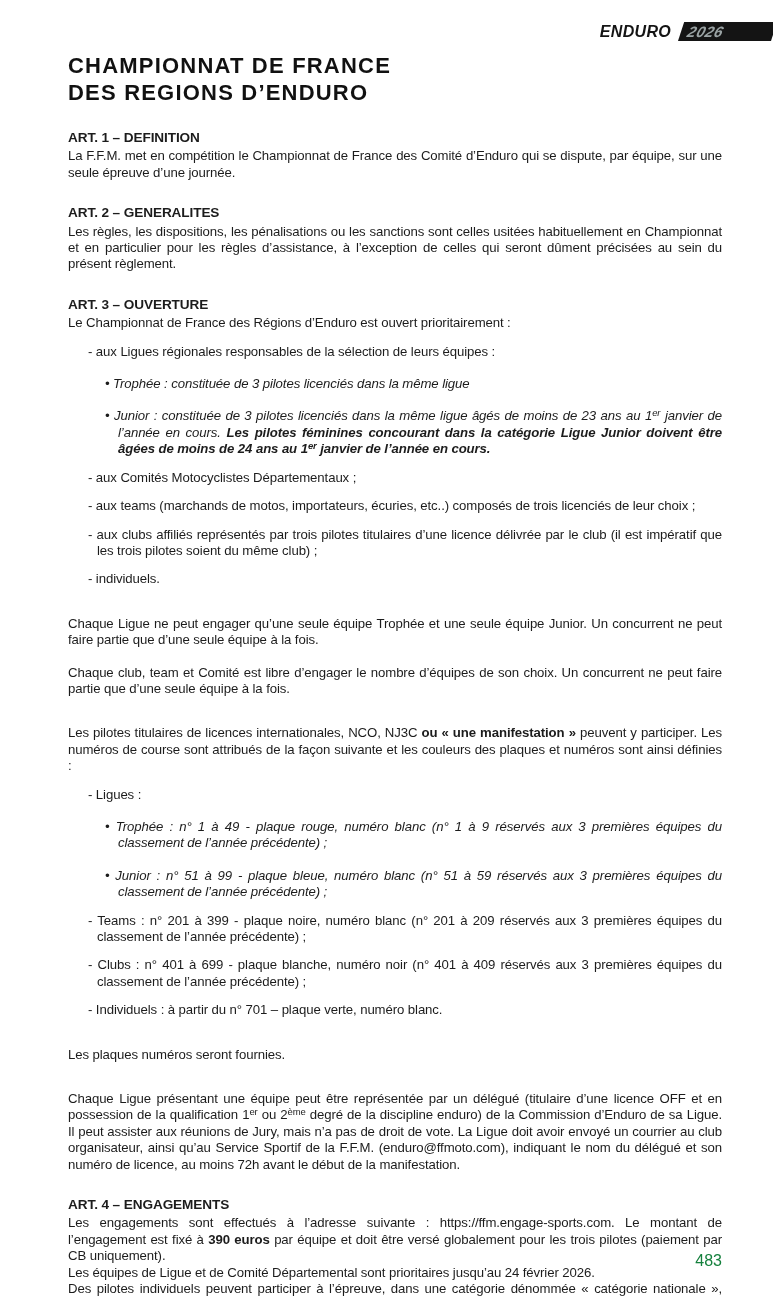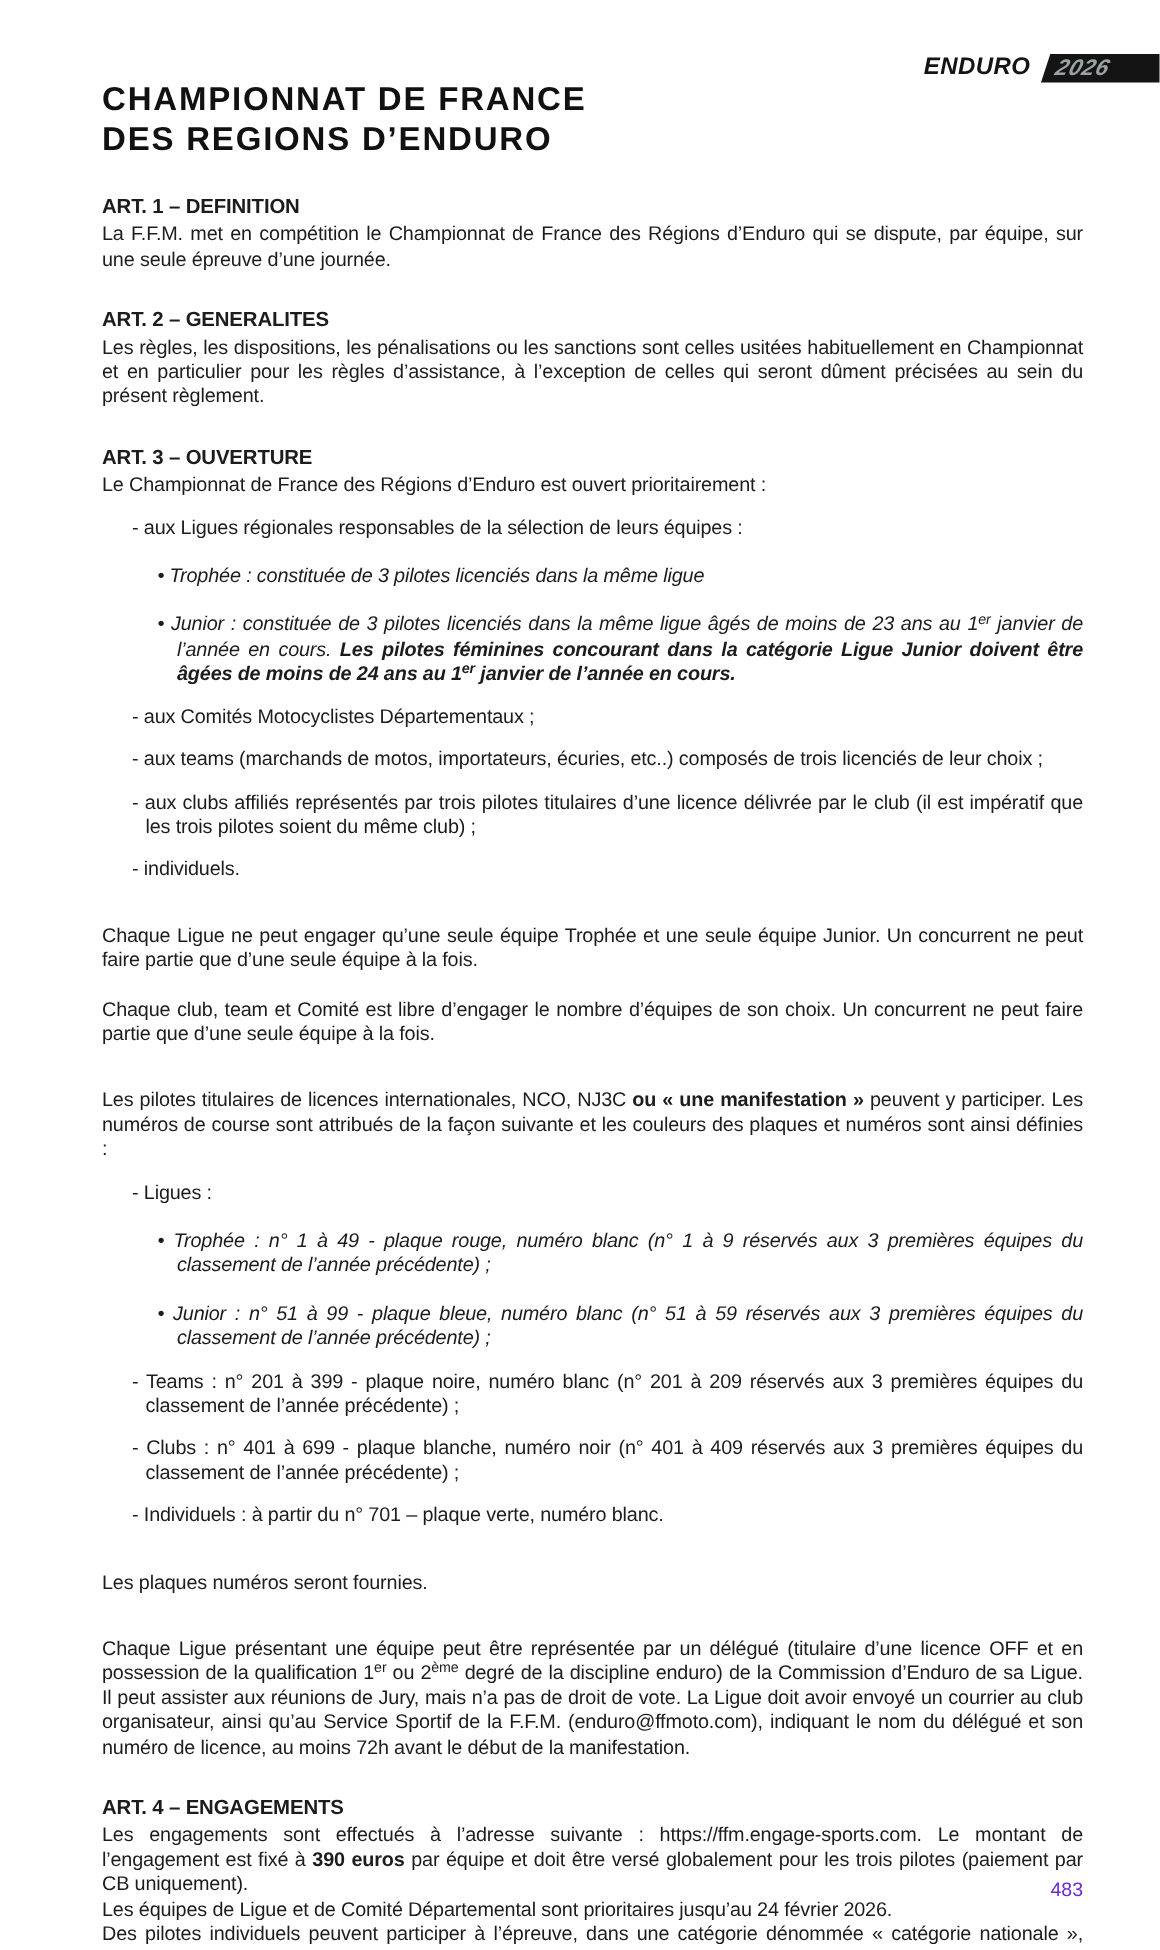--- a/index.html
+++ b/index.html
@@ -8,23 +8,23 @@
     background: #ffffff;
     overflow: hidden;
     position: relative;
     font-family: "Liberation Sans", sans-serif;
     color: #1c1c1c;
     -webkit-font-smoothing: antialiased;
   }
 
   
   .logo {
-    position: absolute; top: 22px; right: 0;
+    position: absolute; top: 22px; right: 16px;
     height: 19px;
-    display: flex; align-items: flex-start; margin-top: 14px;
+    display: flex; align-items: center;
   }
   .logo-enduro {
     font-style: italic; font-weight: bold;
     font-size: 16px; letter-spacing: 0.3px;
     color: #141414;
     margin-right: 7px;
     white-space: nowrap;
   }
   .logo-band {
     background: #141414;
@@ -77,42 +77,42 @@
   .b { font-weight: bold; }
   .sup {
     font-size: 0.72em;
     vertical-align: 0.45em;
     line-height: 0;
   }
 
   .page-number {
     position: absolute;
     top: 1252px; right: 51px;
-    font-size: 13px;
-    color: #6d28d9;
+    font-size: 16px;
+    color: #15803d;
   }
 </style>
 </head>
 <body>
 
 <div class="logo">
   <span class="logo-enduro">ENDURO</span>
   <span class="logo-band">
     <span class="logo-year">2026</span>
   </span>
 </div>
 
 <div class="doc">
   <div class="title">
     <div>CHAMPIONNAT DE FRANCE</div>
     <div>DES REGIONS D’ENDURO</div>
   </div>
   <div>
       <div class="blk-h">ART. 1 – DEFINITION</div>
-      <div class="blk-p"><span>La F.F.M. met en compétition le Championnat de France des Régions d’Enduro qui se dispute, par équipe, sur une seule épreuve d’une journée.</span></div>
+      <div class="blk-p"><span>La F.F.M. met en compétition le Championnat de France des Comité d’Enduro qui se dispute, par équipe, sur une seule épreuve d’une journée.</span></div>
       <div class="blk-h">ART. 2 – GENERALITES</div>
       <div class="blk-p"><span>Les règles, les dispositions, les pénalisations ou les sanctions sont celles usitées habituellement en Championnat et en particulier pour les règles d’assistance, à l’exception de celles qui seront dûment précisées au sein du présent règlement.</span></div>
       <div class="blk-h">ART. 3 – OUVERTURE</div>
       <div class="blk-p"><span>Le Championnat de France des Régions d’Enduro est ouvert prioritairement :</span></div>
       <div class="blk-p li1"><span>- aux Ligues régionales responsables de la sélection de leurs équipes :</span></div>
       <div class="blk-p li2"><span>• Trophée : constituée de 3 pilotes licenciés dans la même ligue</span></div>
       <div class="blk-p li2"><span>• Junior :  constituée de 3 pilotes licenciés dans la même ligue âgés de moins de 23 ans au 1</span><span class="sup">er</span><span> janvier de l’année en cours. </span><span class="b">Les pilotes féminines concourant dans la catégorie Ligue Junior doivent être âgées de moins de 24 ans au 1</span><span class="b sup">er</span><span class="b"> janvier de l’année en cours.</span></div>
       <div class="blk-p li1"><span>- aux Comités Motocyclistes Départementaux ;</span></div>
       <div class="blk-p li1"><span>- aux teams (marchands de motos, importateurs, écuries, etc..) composés de trois licenciés de leur choix ;</span></div>
       <div class="blk-p li1"><span>- aux clubs affiliés représentés par trois pilotes titulaires d’une licence délivrée par le club (il est impératif que les trois pilotes soient du même club) ;</span></div>

